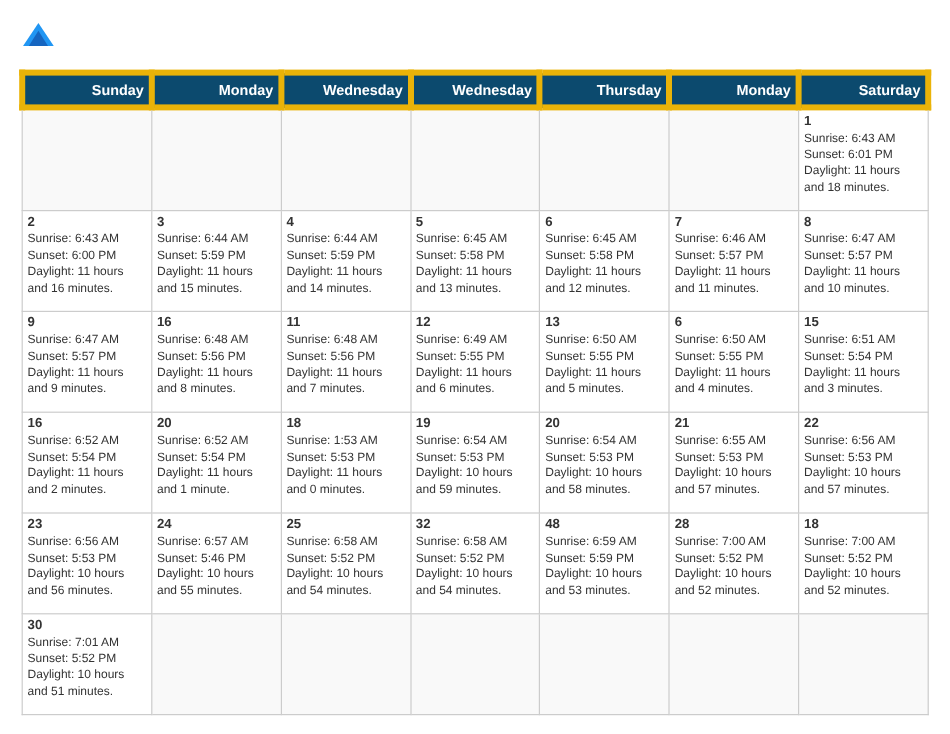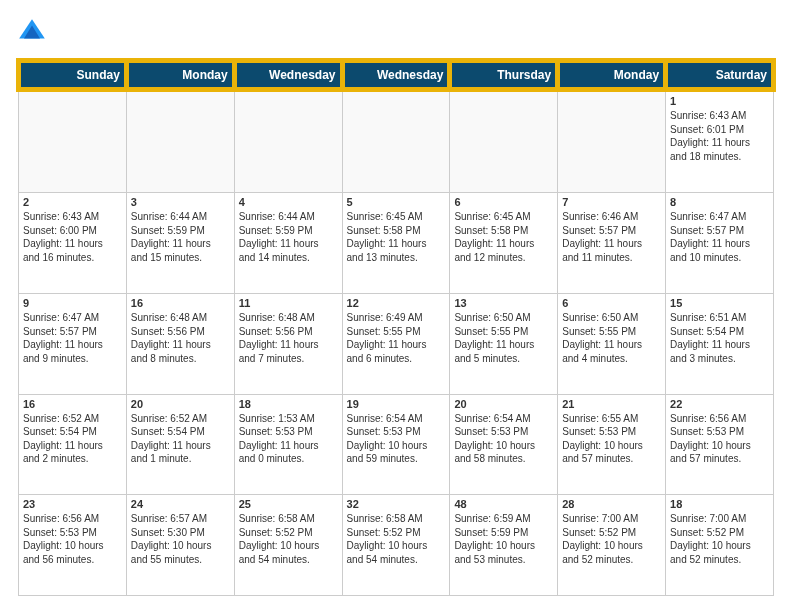--- a/index.html
+++ b/index.html
@@ -301,21 +301,21 @@
           <td>
             <span class="day-num">23</span>
             <div class="day-info">Sunrise: 6:56 AM
 Sunset: 5:53 PM
 Daylight: 10 hours
 and 56 minutes.</div>
           </td>
           <td>
             <span class="day-num">24</span>
             <div class="day-info">Sunrise: 6:57 AM
-Sunset: 5:30 PM
+Sunset: 5:46 PM
 Daylight: 10 hours
 and 55 minutes.</div>
           </td>
           <td>
             <span class="day-num">25</span>
             <div class="day-info">Sunrise: 6:58 AM
 Sunset: 5:52 PM
 Daylight: 10 hours
 and 54 minutes.</div>
           </td>
@@ -340,16 +340,31 @@
 Daylight: 10 hours
 and 52 minutes.</div>
           </td>
           <td>
             <span class="day-num">18</span>
             <div class="day-info">Sunrise: 7:00 AM
 Sunset: 5:52 PM
 Daylight: 10 hours
 and 52 minutes.</div>
           </td>
+        </tr>
+        <tr class="last-row">
+          <td>
+            <span class="day-num">30</span>
+            <div class="day-info">Sunrise: 7:01 AM
+Sunset: 5:52 PM
+Daylight: 10 hours
+and 51 minutes.</div>
+          </td>
+          <td class="empty"></td>
+          <td class="empty"></td>
+          <td class="empty"></td>
+          <td class="empty"></td>
+          <td class="empty"></td>
+          <td class="empty"></td>
         </tr>
       </tbody>
   </table>
 </div>
 
 </body></html>

